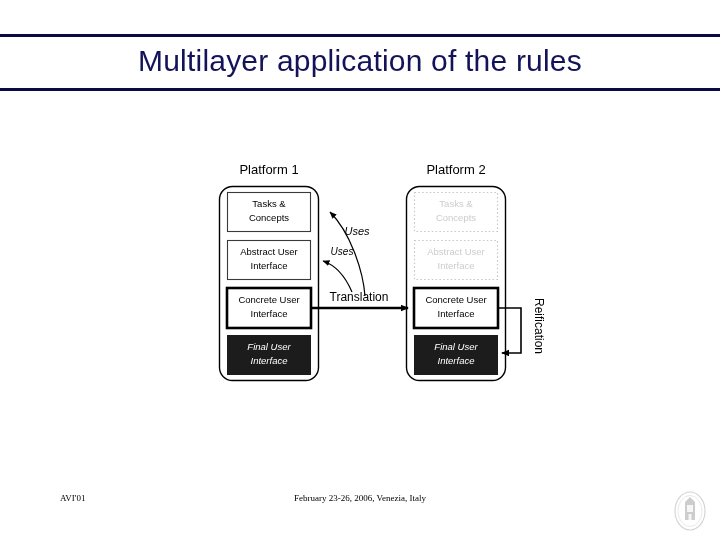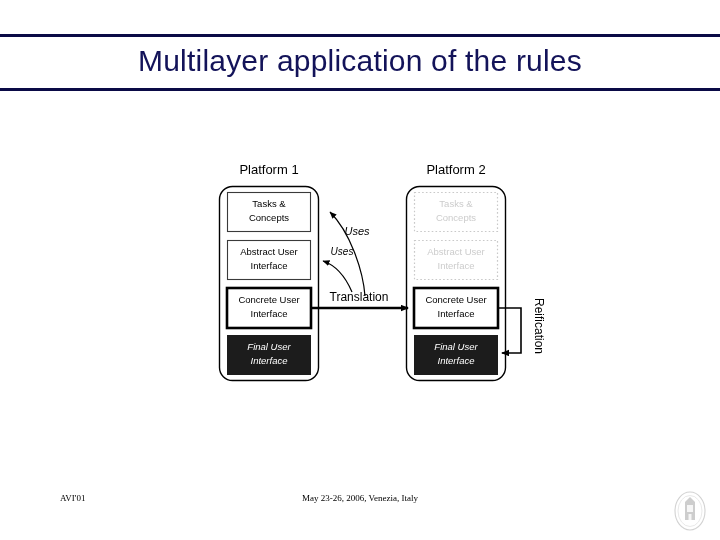--- a/index.html
+++ b/index.html
@@ -181,21 +181,21 @@
       </g>
 
       <g>
         <path d="M498,208 L521,208 L521,253 L502,253" fill="none" stroke="#000000" stroke-width="1.6" marker-end="url(#arrowFilled)"></path>
         <text x="535" y="198" text-anchor="start" transform="rotate(90 535 198)" font-family="Liberation Sans, sans-serif" font-size="12" fill="#000000">Reification</text>
       </g>
     </svg>
   </div>
 
   <div id="footer-left">AVI'01</div>
-  <div id="footer-center">May 23-26, 2006, Venezia, Italy</div>
+  <div id="footer-center">February 23-26, 2006, Venezia, Italy</div>
 
   <div id="footer-logo">
     <svg width="44" height="48" viewBox="0 0 44 48" xmlns="http://www.w3.org/2000/svg">
       <ellipse cx="22" cy="24" rx="15" ry="19" fill="none" stroke="#8a8a8a" stroke-width="1.1"></ellipse>
       <ellipse cx="22" cy="24" rx="12" ry="15.5" fill="none" stroke="#aaaaaa" stroke-width="0.7"></ellipse>
       <rect x="17" y="15" width="10" height="18" fill="#7d7d7d"></rect>
       <rect x="19" y="18" width="6" height="7" fill="#e8e8e8"></rect>
       <rect x="20.5" y="27" width="3" height="6" fill="#e8e8e8"></rect>
       <path d="M17,15 L22,10 L27,15 Z" fill="#7d7d7d"></path>
     </svg>

